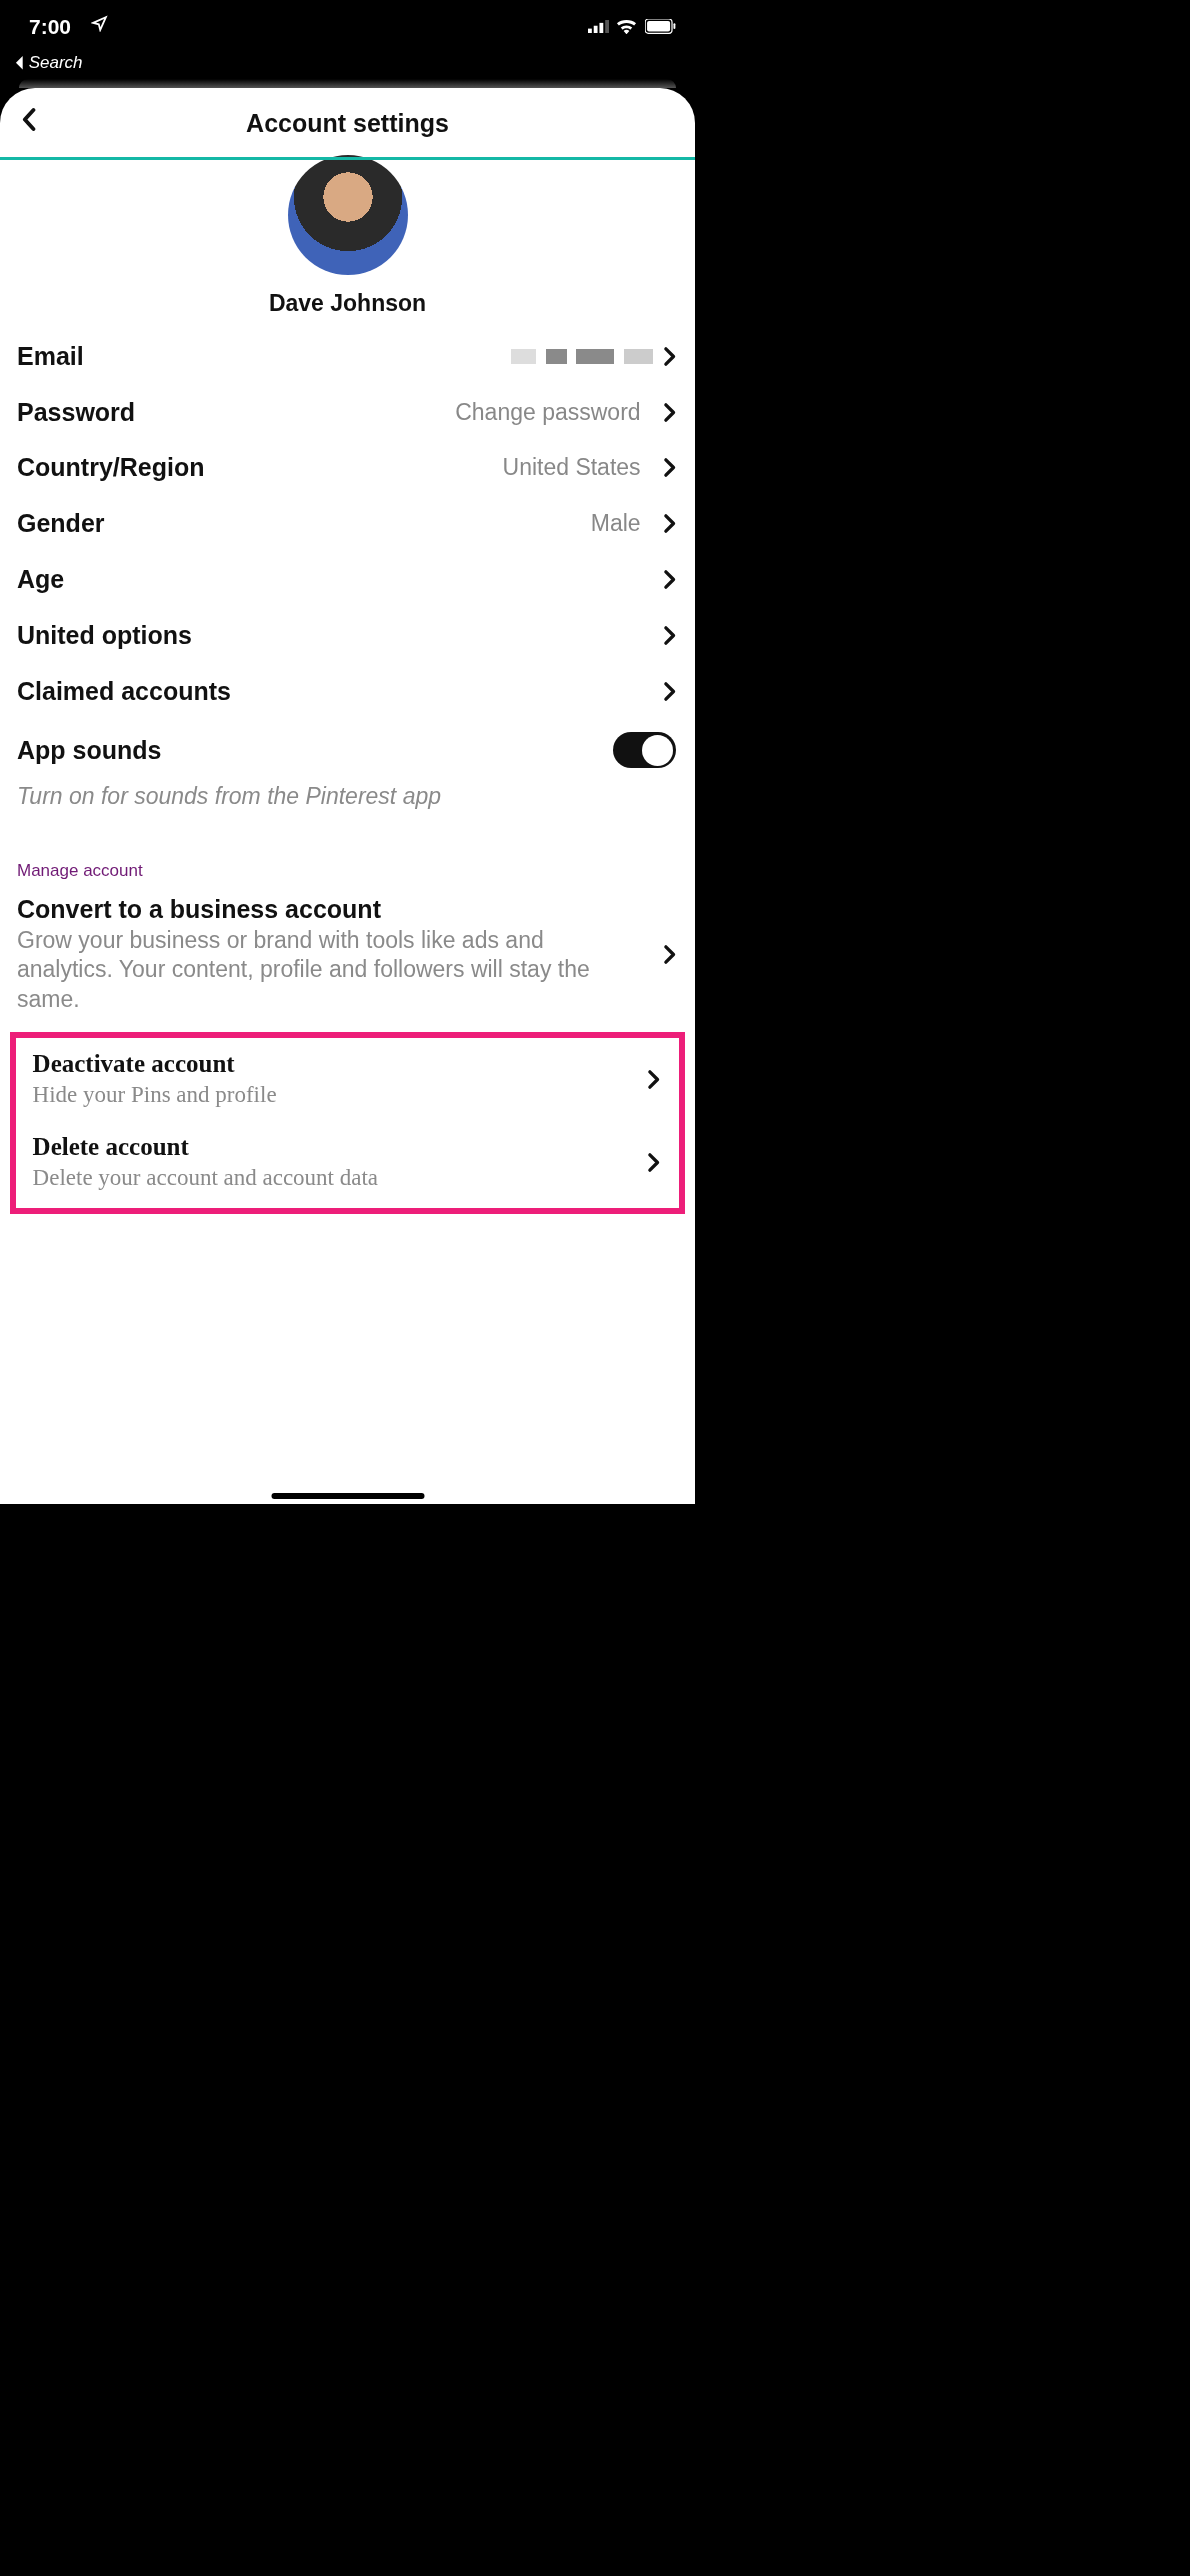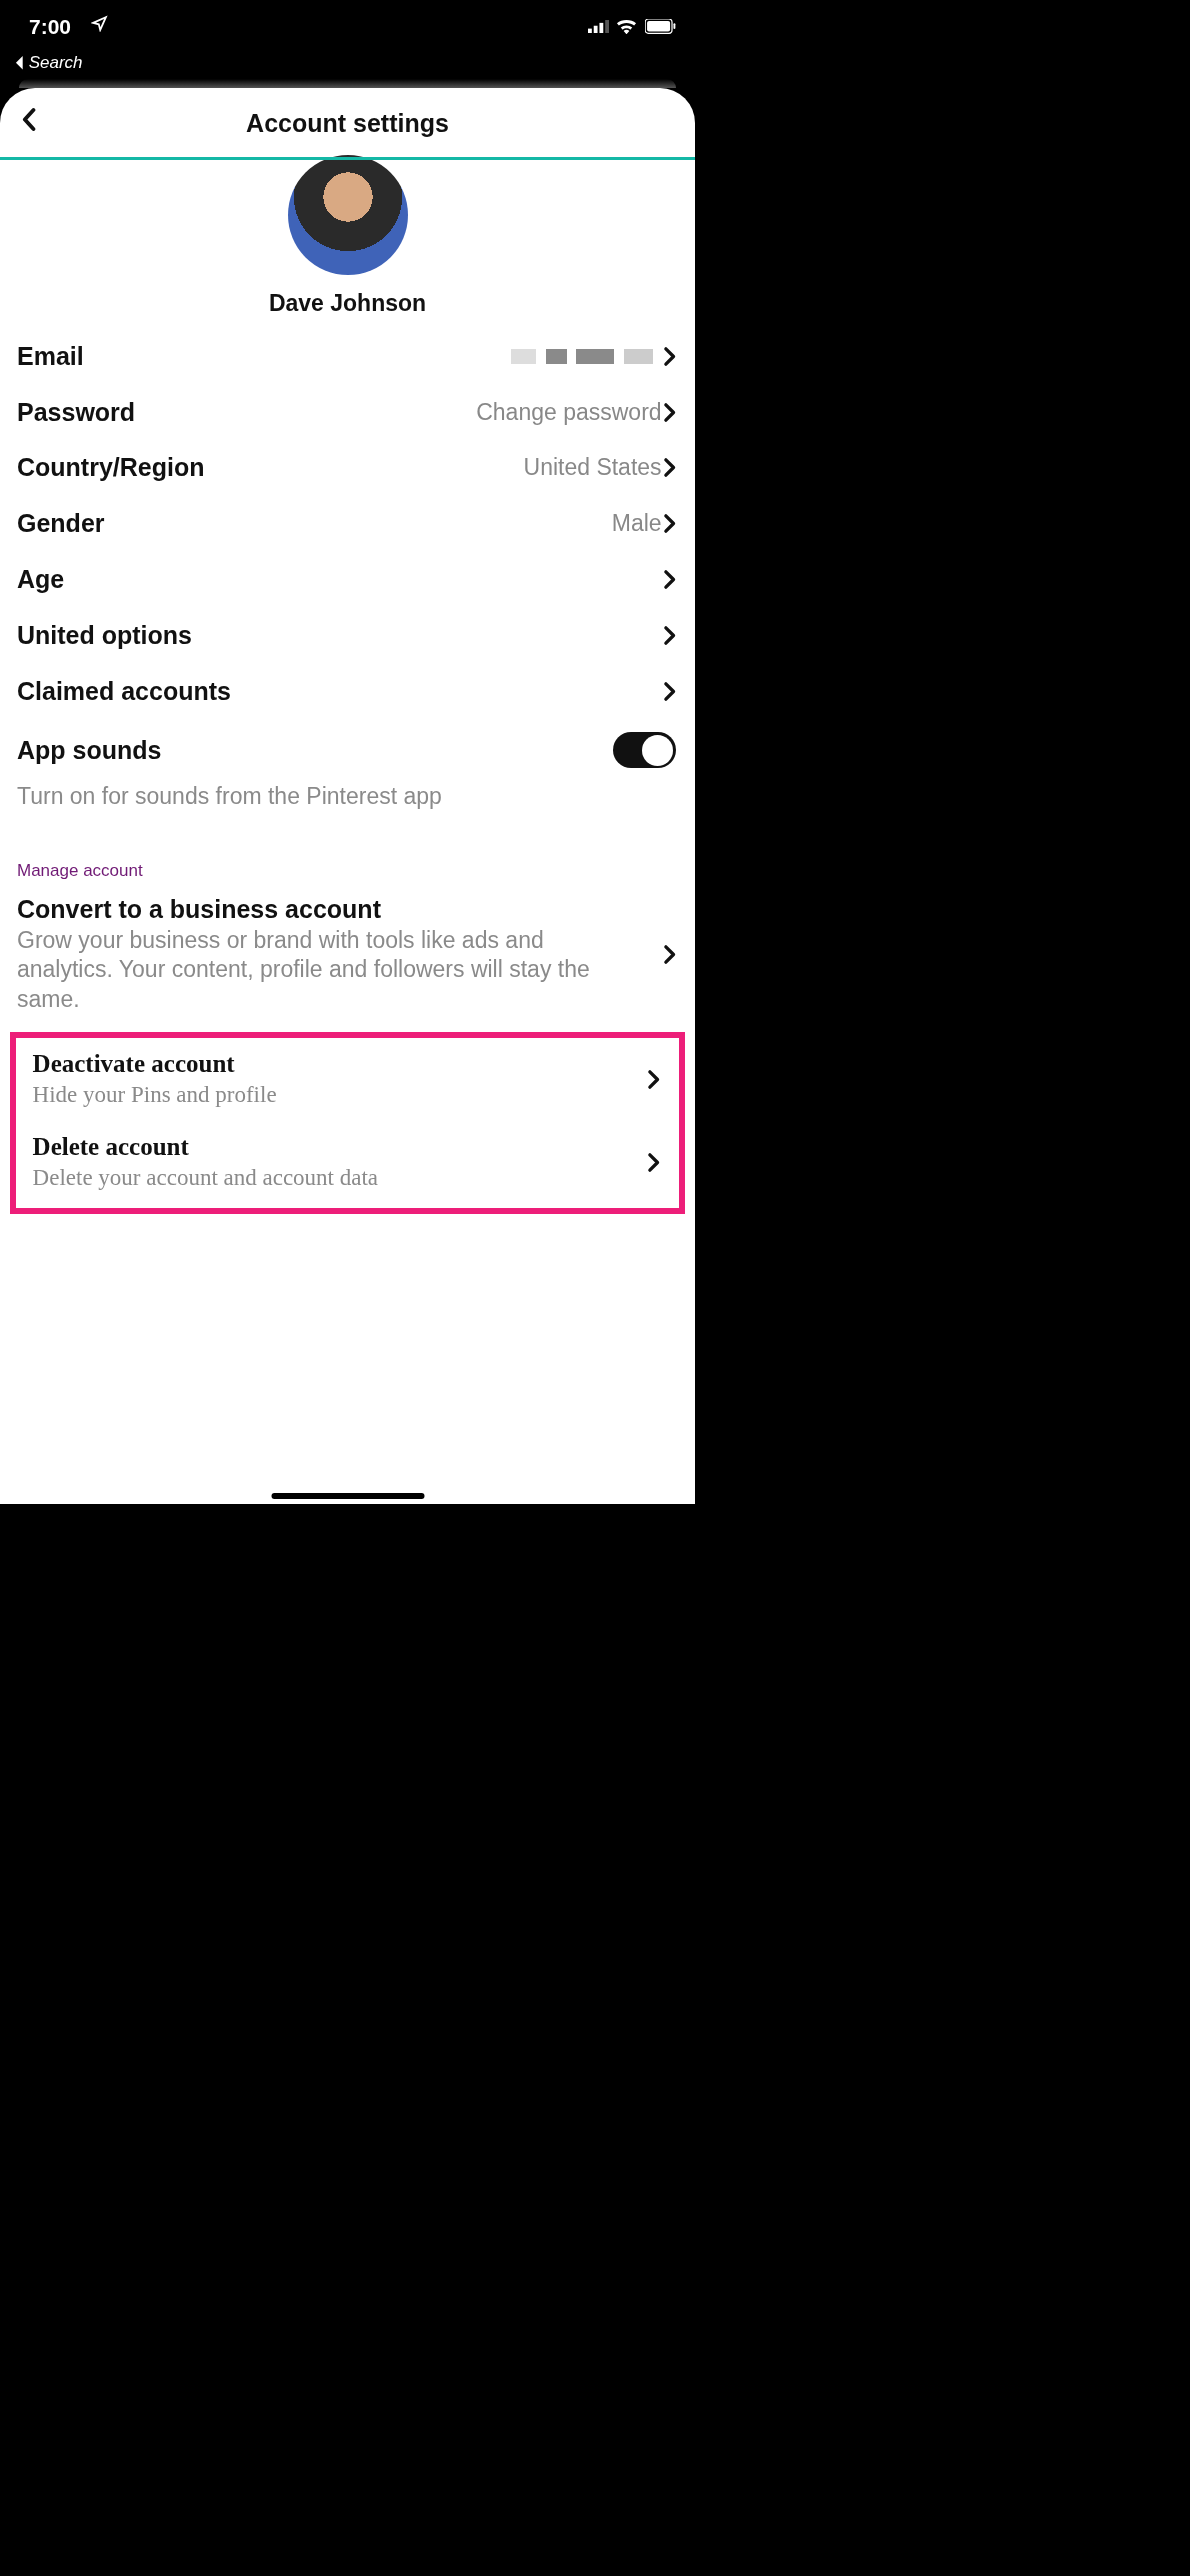--- a/index.html
+++ b/index.html
@@ -110,21 +110,21 @@
       min-height: 52px;
     }
     .row-label {
       font-size: 25px;
       font-weight: 700;
       color: #111;
     }
     .row-value {
       font-size: 23px;
       color: #888;
-      margin-right: 1px;
+      margin-right: 22px;
     }
     .row-right {
       display: flex;
       align-items: center;
     }
     .chevron-r svg { display: block; }
     .redacted {
       display: flex;
       gap: 9.6px;
       align-items: center;
@@ -149,20 +149,21 @@
       width: 31px;
       height: 31px;
       background: #fff;
       border-radius: 50%;
     }
     .subtext {
       font-size: 23px;
       color: #8a8a8a;
       padding: 0 17px 11.5px 17px;
       line-height: 1.3;
+      font-style: italic;
     }
     .section-title {
       font-size: 17px;
       font-weight: 400;
       color: #701a75;
       padding: 38px 17px 7.7px 17px;
     }
     .multi-row {
       display: flex;
       align-items: center;

